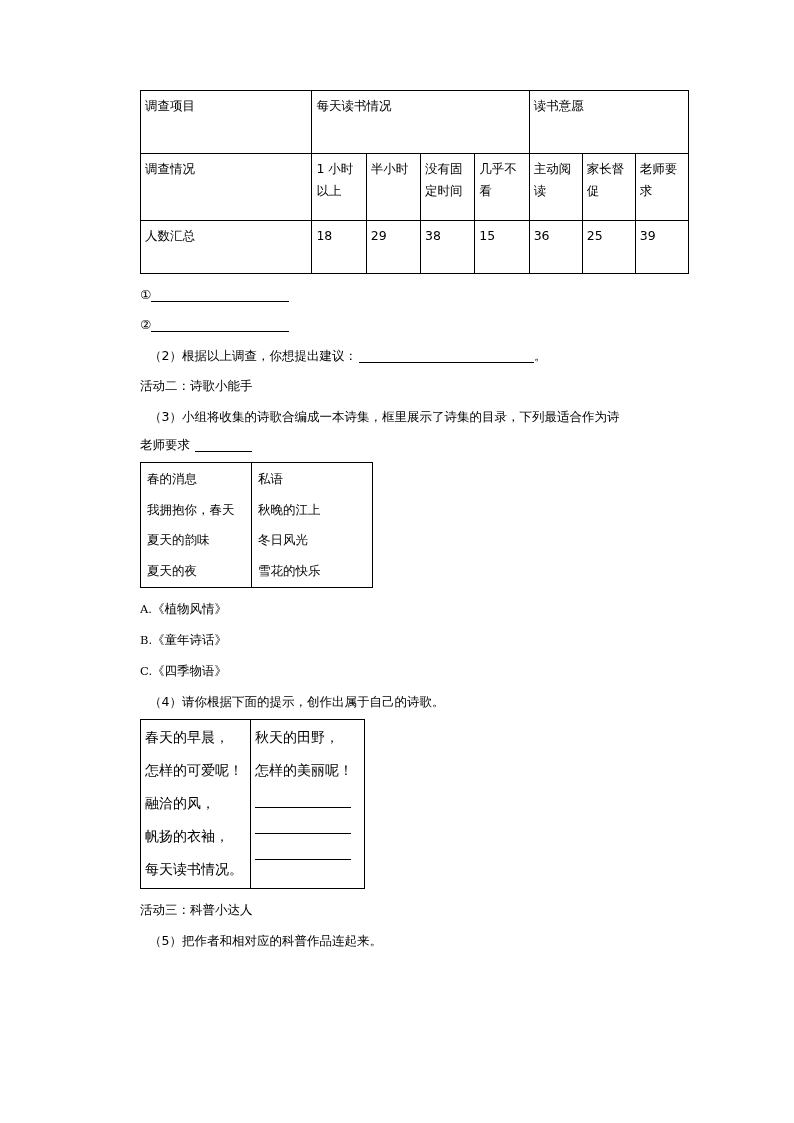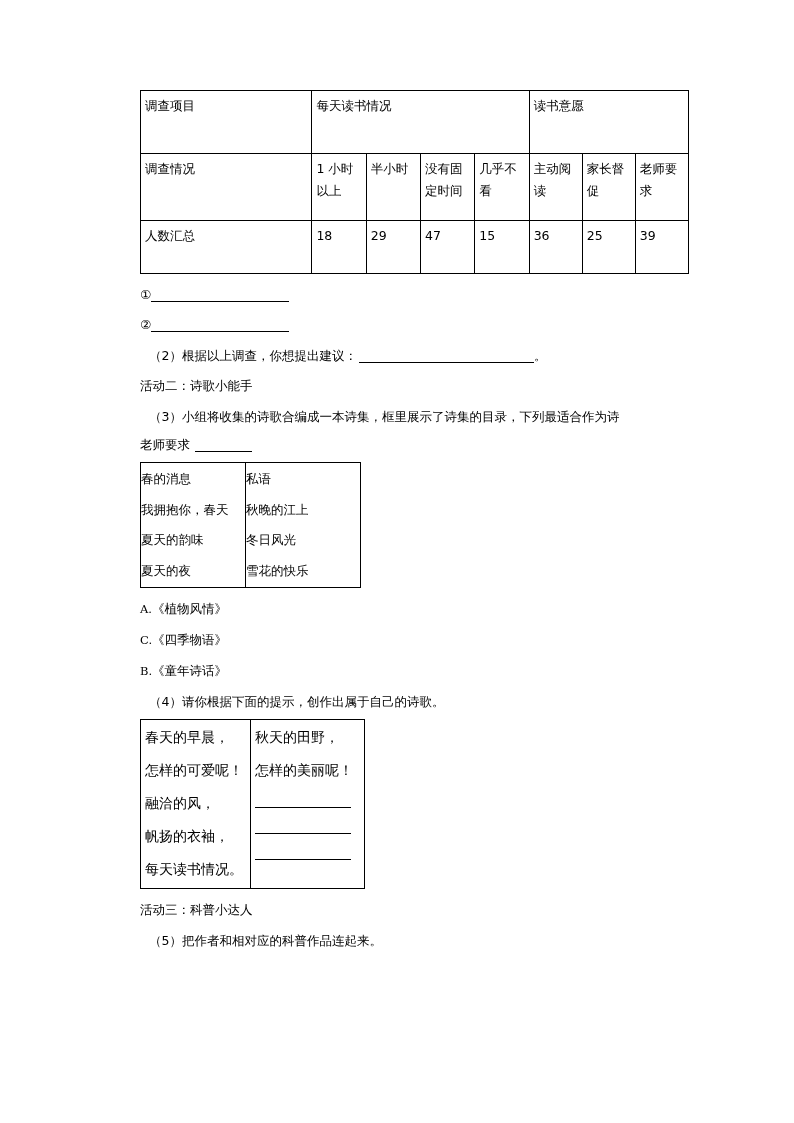--- a/index.html
+++ b/index.html
@@ -88,21 +88,21 @@
   table.poembox {
     border-collapse: collapse;
     table-layout: fixed;
     margin-top: 8px;
   }
   table.poembox td {
     border: 1px solid #000000;
     font-size: 12.5px;
     line-height: 1.72;
     vertical-align: top;
-    padding: 5px 4px 6px 0;
+    padding: 5px 4px 6px 6px;
   }
   .pb-c0 { width: 100px; }
   .pb-c1 { width: 110px; }
   .poemline { white-space: nowrap; }
   .poemline + .poemline { margin-top: 9px; }
 
   
   .opt {
     font-size: 12.5px;
     line-height: 1.55;
@@ -159,21 +159,21 @@
           <td class="c3">没有固定时间</td>
           <td class="c4">几乎不看</td>
           <td class="c5">主动阅读</td>
           <td class="c6">家长督促</td>
           <td class="c7">老师要求</td>
         </tr>
         <tr class="row-bot">
           <td class="c0">人数汇总</td>
           <td class="c1 num">18</td>
           <td class="c2 num">29</td>
-          <td class="c3 num">47</td>
+          <td class="c3 num">38</td>
           <td class="c4 num">15</td>
           <td class="c5 num">36</td>
           <td class="c6 num">25</td>
           <td class="c7 num">39</td>
         </tr>
       </tbody>
     </table>
 
 
     <div class="para noind">
@@ -211,24 +211,24 @@
             <div class="poemline">雪花的快乐</div>
           </td>
         </tr>
       </tbody>
     </table>
 
     <div class="opt">
       <span class="ltr">A.</span><span>《植物风情》</span>
     </div>
     <div class="opt">
+      <span class="ltr">B.</span><span>《童年诗话》</span>
+    </div>
+    <div class="opt">
       <span class="ltr">C.</span><span>《四季物语》</span>
-    </div>
-    <div class="opt">
-      <span class="ltr">B.</span><span>《童年诗话》</span>
     </div>
 
     <div class="para indent">（4）请你根据下面的提示，创作出属于自己的诗歌。</div>
 
     <table class="createbox">
       <tbody>
         <tr>
           <td class="cb-c0">
             <div class="cline">春天的早晨，</div>
             <div class="cline">怎样的可爱呢！</div>

